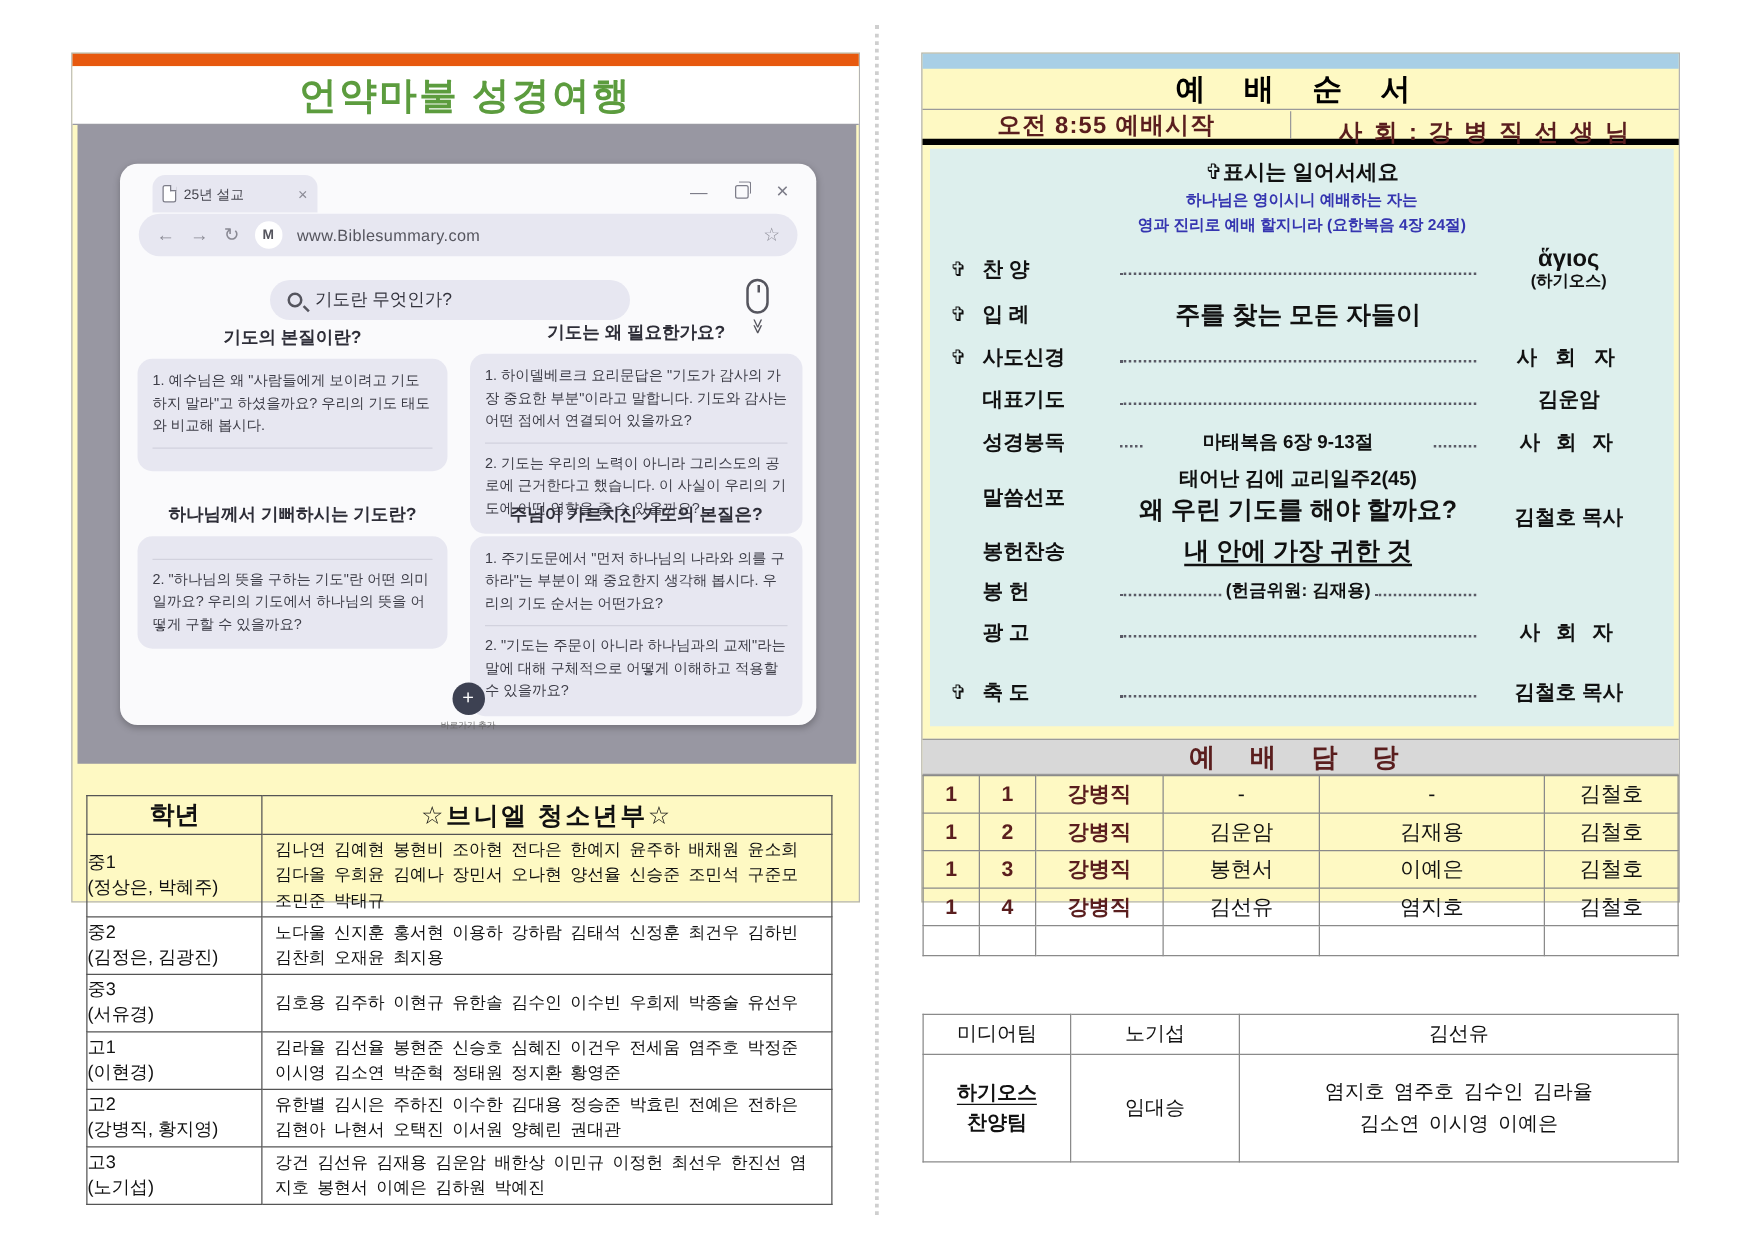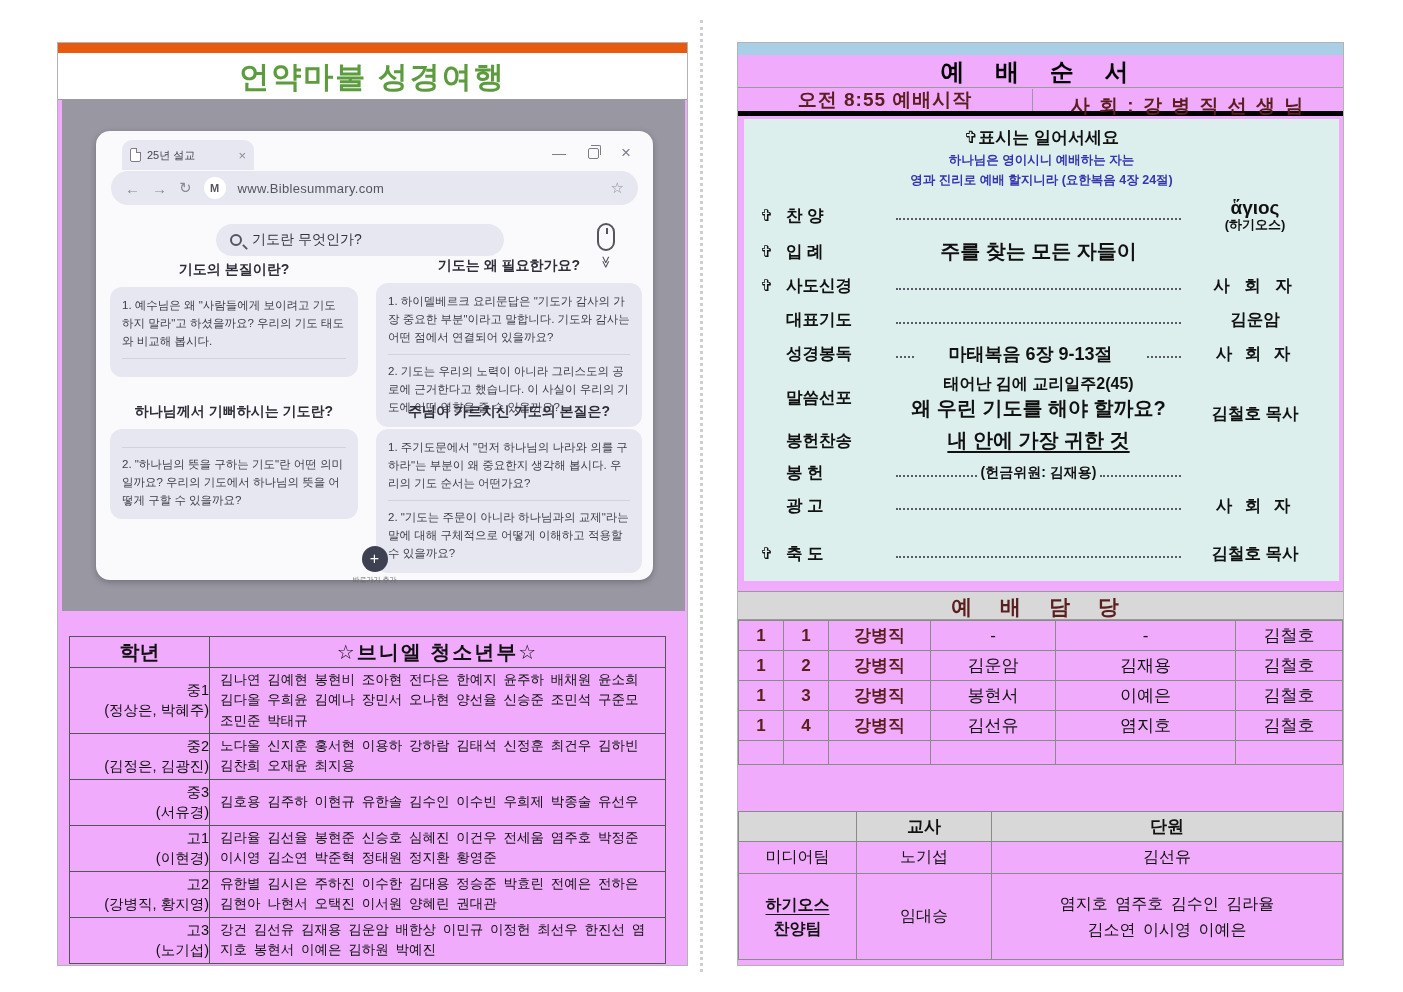--- a/index.html
+++ b/index.html
@@ -1,21 +1,21 @@
 <!DOCTYPE html>
 <html><head>
 <meta charset="utf-8">
 <style>
   * { margin:0; padding:0; box-sizing:border-box; }
   html,body { width:1403px; height:992px; background:#ffffff;
     font-family:"Liberation Sans","DejaVu Sans",sans-serif; color:#111; }
   body { position:relative; overflow:hidden; }
 
   
-  .page { position:absolute; top:42px; height:924px; border:1px solid #b3b3b3; background:#f0abfc;padding-left:13px; }
+  .page { position:absolute; top:42px; height:680px; border:1px solid #b3b3b3; background:#fef9c3;padding-left:13px; }
   .page-left  { left:57px;  width:631px; }
   .page-right { left:737px; width:607px; }
   .page-divider { position:absolute; left:700px; top:20px; height:952px;
     border-left:3px dotted #cfcfcf; }
 
   
   .orange-bar { position:absolute; top:0; left:0; right:0; height:10px; background:#e7590e; }
   .left-title { position:absolute; top:10px; left:0; right:0; height:47px; line-height:47px;
     text-align:center; font-size:30px; font-weight:bold; color:#5c9c3e; letter-spacing:2px;
     border-bottom:1px solid #9a9aa2; background:#fff; }
@@ -58,21 +58,21 @@
     line-height:1.55; color:#3c3c46; }
   .qa-card hr { border:none; border-top:1px solid #d2d2de; margin:8px 0; }
   .plus-wrap { position:absolute; left:0; right:0; top:415px; text-align:center; }
   .plus-btn { width:26px; height:26px; border-radius:50%; background:#3d4152; color:#fff;
     font-size:16px; line-height:26px; text-align:center; margin:0 auto; }
   .plus-label { font-size:7px; color:#666; margin-top:3px; }
 
   .roster { position:absolute; left:11px; top:593px; width:597px; border-collapse:collapse;
     table-layout:fixed; }
   .roster td { border:1px solid #555; vertical-align:middle; }
-  .roster .c1 { width:140px; text-align:right; font-size:14.5px; line-height:1.4; }
+  .roster .c1 { width:140px; text-align:left; font-size:14.5px; line-height:1.4; }
   .roster .c2 { padding:2px 10px; font-size:13.5px; line-height:1.5; word-spacing:3px; }
   .roster .hd1 { font-size:20px; font-weight:bold; height:31px; text-align:center; }
   .roster .hd2 { font-size:20px; font-weight:bold; text-align:center; letter-spacing:2px; }
 
   
   .blue-bar { position:absolute; top:0; left:0; right:0; height:12px; background:#a8cfe6; }
   .ws-title { position:absolute; top:12px; left:0; right:0; height:33px; line-height:33px;
     text-align:center; font-size:24px; font-weight:bold; letter-spacing:12px; color:#000;
     border-bottom:1px solid #9a9a9a; }
   .ws-subrow { position:absolute; top:46px; left:0; right:0; height:27px; display:flex;
@@ -91,21 +91,21 @@
   .cross-col { width:26px; font-size:16px; font-weight:bold; }
   .label-col { width:104px; font-size:16.5px; font-weight:bold; white-space:nowrap; }
   .content-col { flex:1; display:flex; align-items:center; padding:0 6px; }
   .name-col { width:136px; text-align:center; font-size:16.5px; font-weight:bold; }
   .leader { flex:1; border-bottom:2px dotted #5a5a66; transform:translateY(3px); }
   .leader-sm { border-bottom:2px dotted #5a5a66; transform:translateY(3px); }
   .center-text { flex:1; text-align:center; }
   .song-big { font-size:20px; font-weight:bold; }
   .greek { font-size:19px; font-weight:bold; line-height:1; }
   .greek-sub { font-size:13px; font-weight:bold; line-height:1.2; }
-  .reading-txt { font-size:18px; font-weight:bold; padding:0 10px; }
+  .reading-txt { font-size:15px; font-weight:bold; padding:0 10px; }
   .sermon-series { font-size:16px; font-weight:bold; line-height:1.3; }
   .sermon-title { font-size:20px; font-weight:bold; line-height:1.3; }
   .underline { text-decoration:underline; text-underline-offset:4px; }
   .offering-note { font-size:14px; font-weight:bold; padding:0 4px; }
   .group { height:auto; }
   .vstack { flex:1; display:flex; flex-direction:column; justify-content:center; }
   .part2 { font-size:13px; font-weight:bold; margin:10px 0 0 30px; }
 
   .duty-title { position:absolute; top:548px; left:0; right:0; height:29px; line-height:29px;
     background:#d8d8d8; text-align:center; color:#5a1e1e; font-size:21px; font-weight:bold;
@@ -437,25 +437,20 @@
   </tbody>
     </table>
 
   <table class="teams">
     <colgroup>
         <col style="width:118px">
         <col style="width:135px">
         <col>
       </colgroup>
     <tbody>
-        <tr class="hrow">
-      <td></td>
-      <td>교사</td>
-      <td>단원</td>
-    </tr>
     <tr class="r1">
       <td>미디어팀</td>
       <td>노기섭</td>
       <td>김선유</td>
     </tr>
     <tr class="r2">
       <td class="team-name">
         <div class="underline">하기오스</div>
         <div>찬양팀</div>
       </td>

